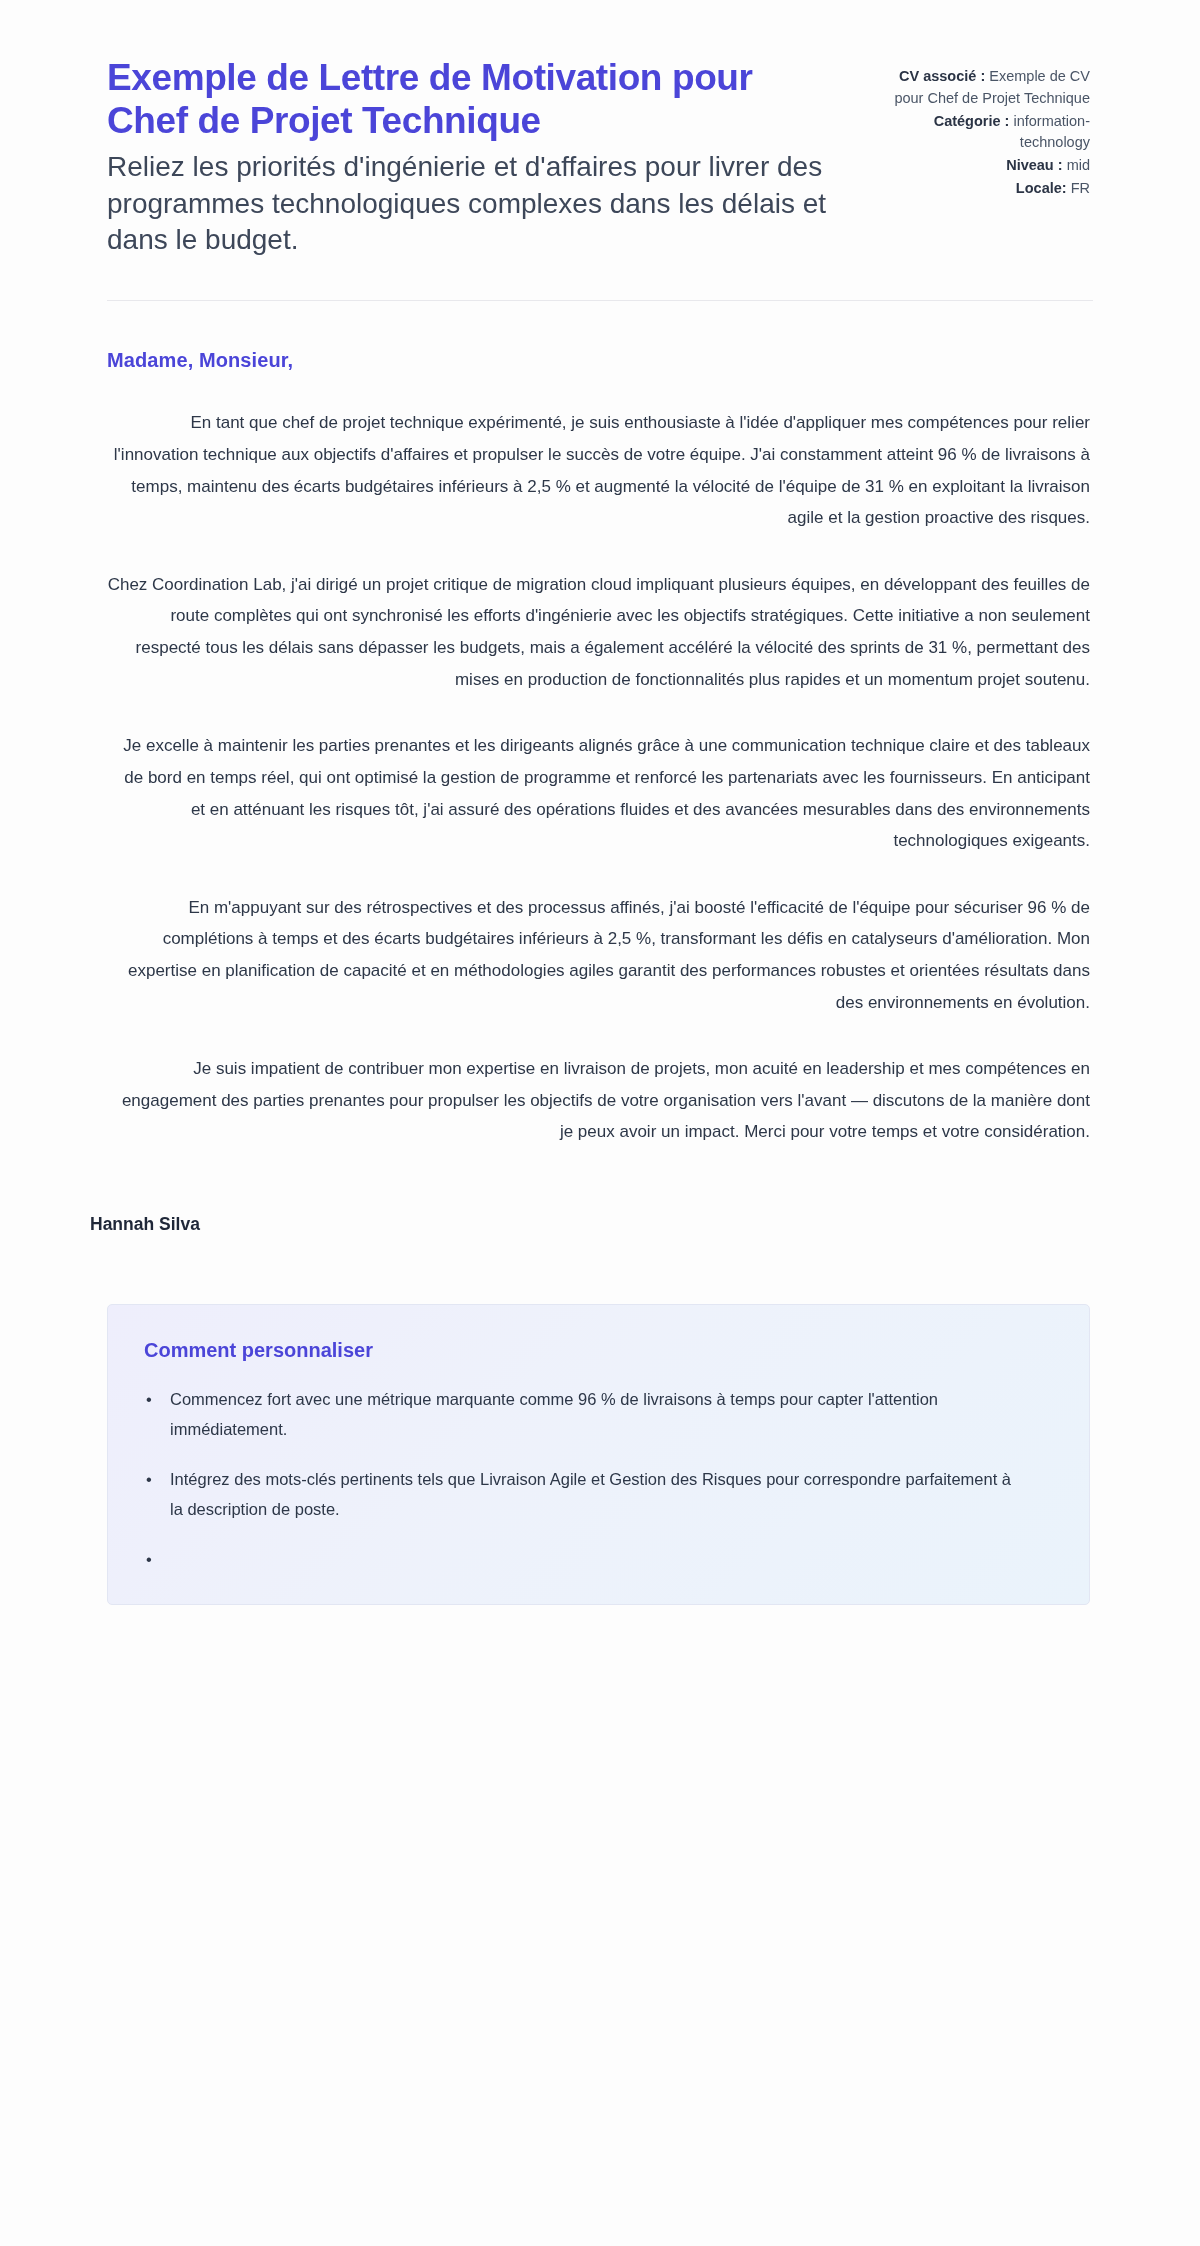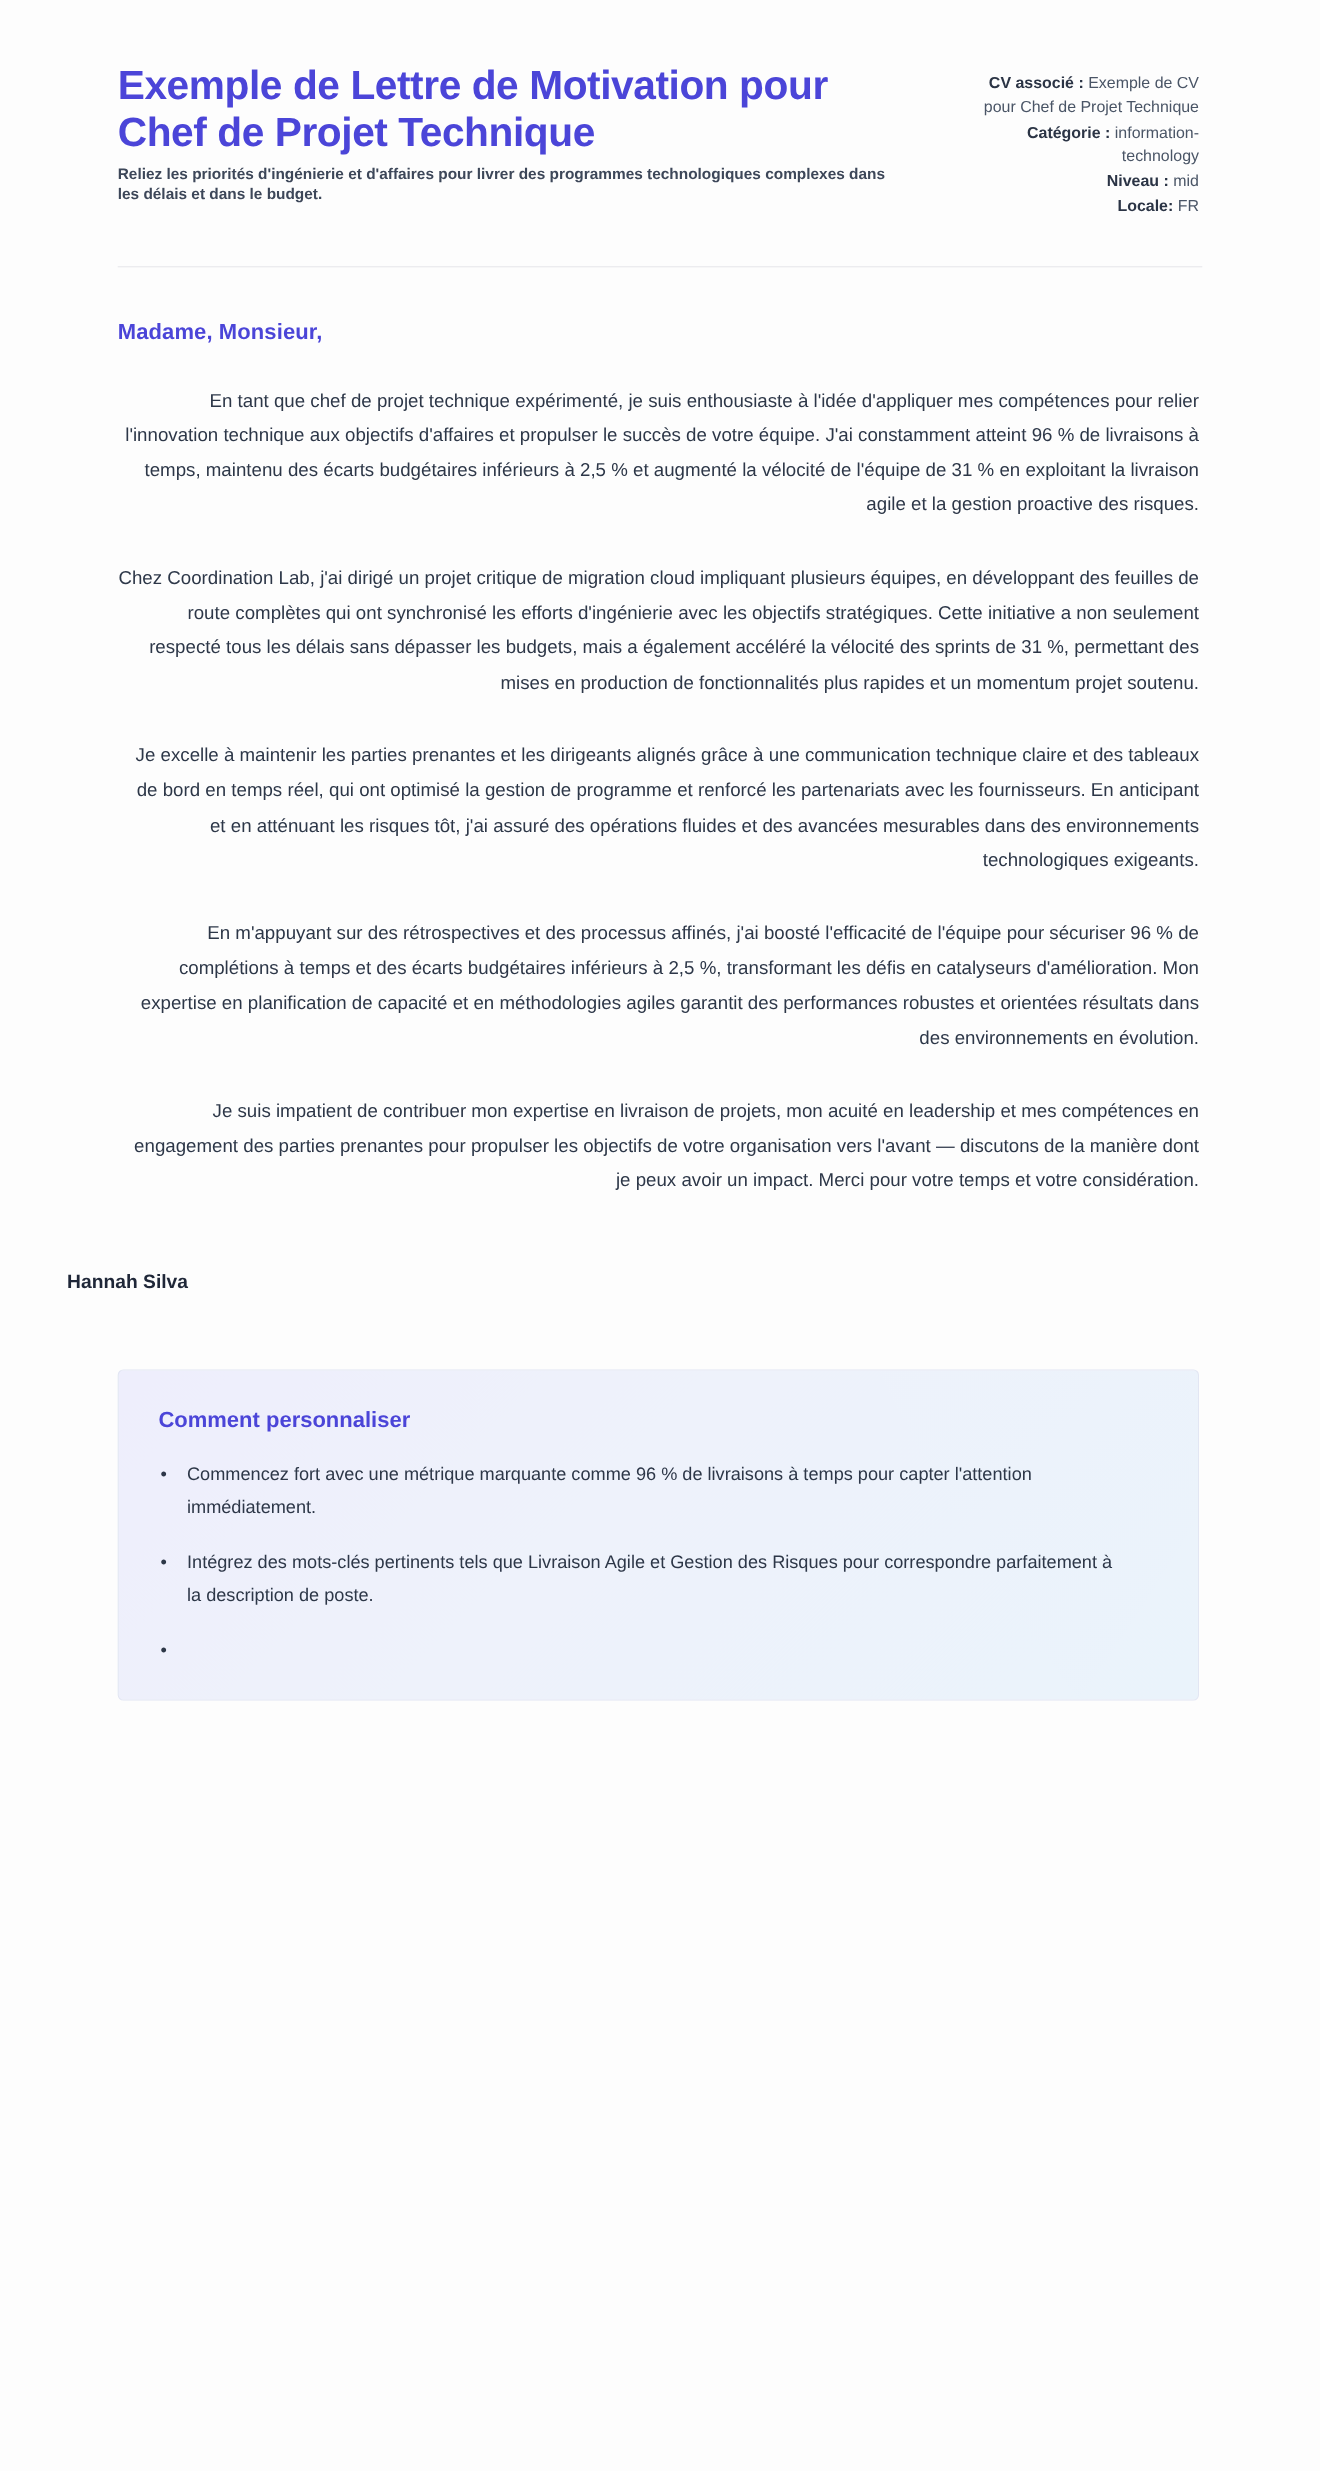--- a/index.html
+++ b/index.html
@@ -39,23 +39,23 @@
   .doc-title {
     font-size: 37px;
     line-height: 1.17;
     font-weight: 700;
     color: #4b45d8;
     letter-spacing: -0.4px;
     margin: 0 0 6px 0;
     max-width: 700px;
   }
   .doc-subtitle {
-    font-size: 14px;
+    font-size: 28px;
     line-height: 1.32;
-    font-weight: 700;
+    font-weight: 400;
     color: #3d4759;
     margin: 0;
     max-width: 720px;
   }
 
   .header-meta {
     flex: 0 0 auto;
     width: 206px;
     text-align: right;
     font-size: 14.5px;
@@ -95,21 +95,21 @@
     line-height: 1.86;
     color: #2d3748;
     margin: 35px 0 0 0;
     max-width: 985px;
     text-align: right;
   }
   .para:first-of-type { margin-top: 38px; }
 
   
   .signature {
-    padding: 0 110px 0 61px;
+    padding: 0 110px 0 90px;
     margin-top: 66px;
   }
   .sig-name {
     font-size: 17.5px;
     font-weight: 700;
     color: #1f2738;
     margin: 0 0 12px 0;
   }
   .sig-role {
     font-size: 17px;

